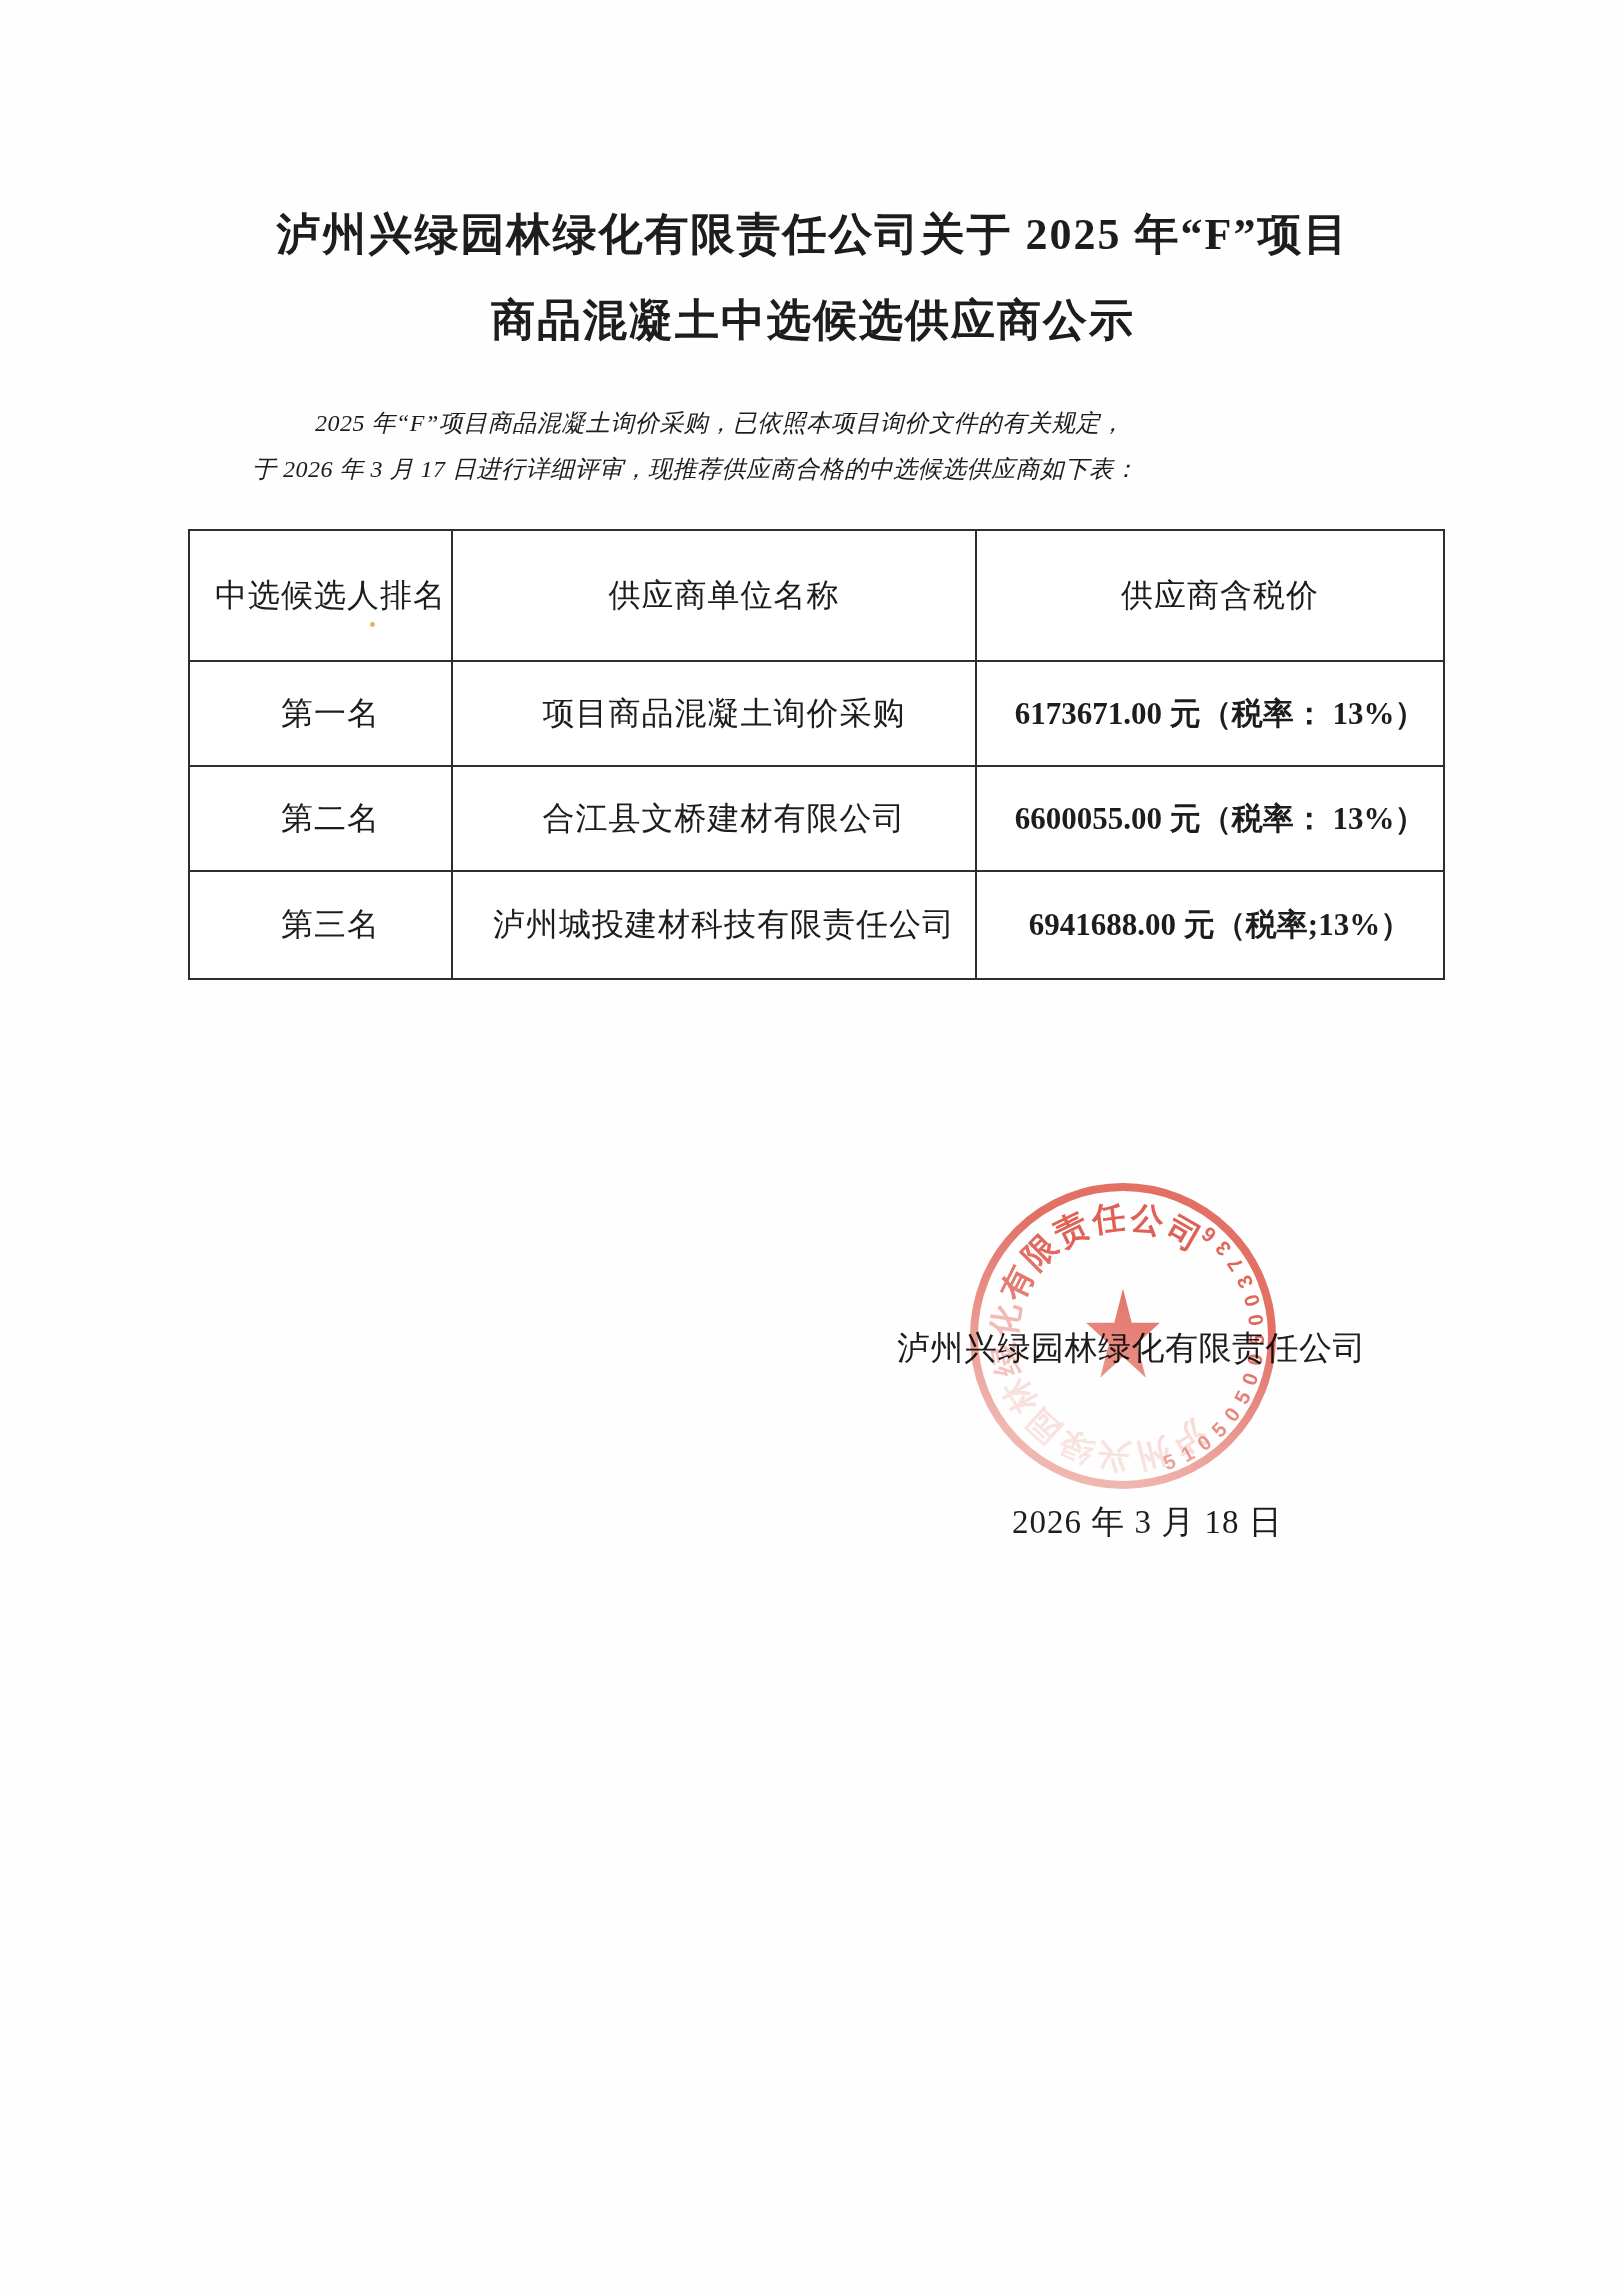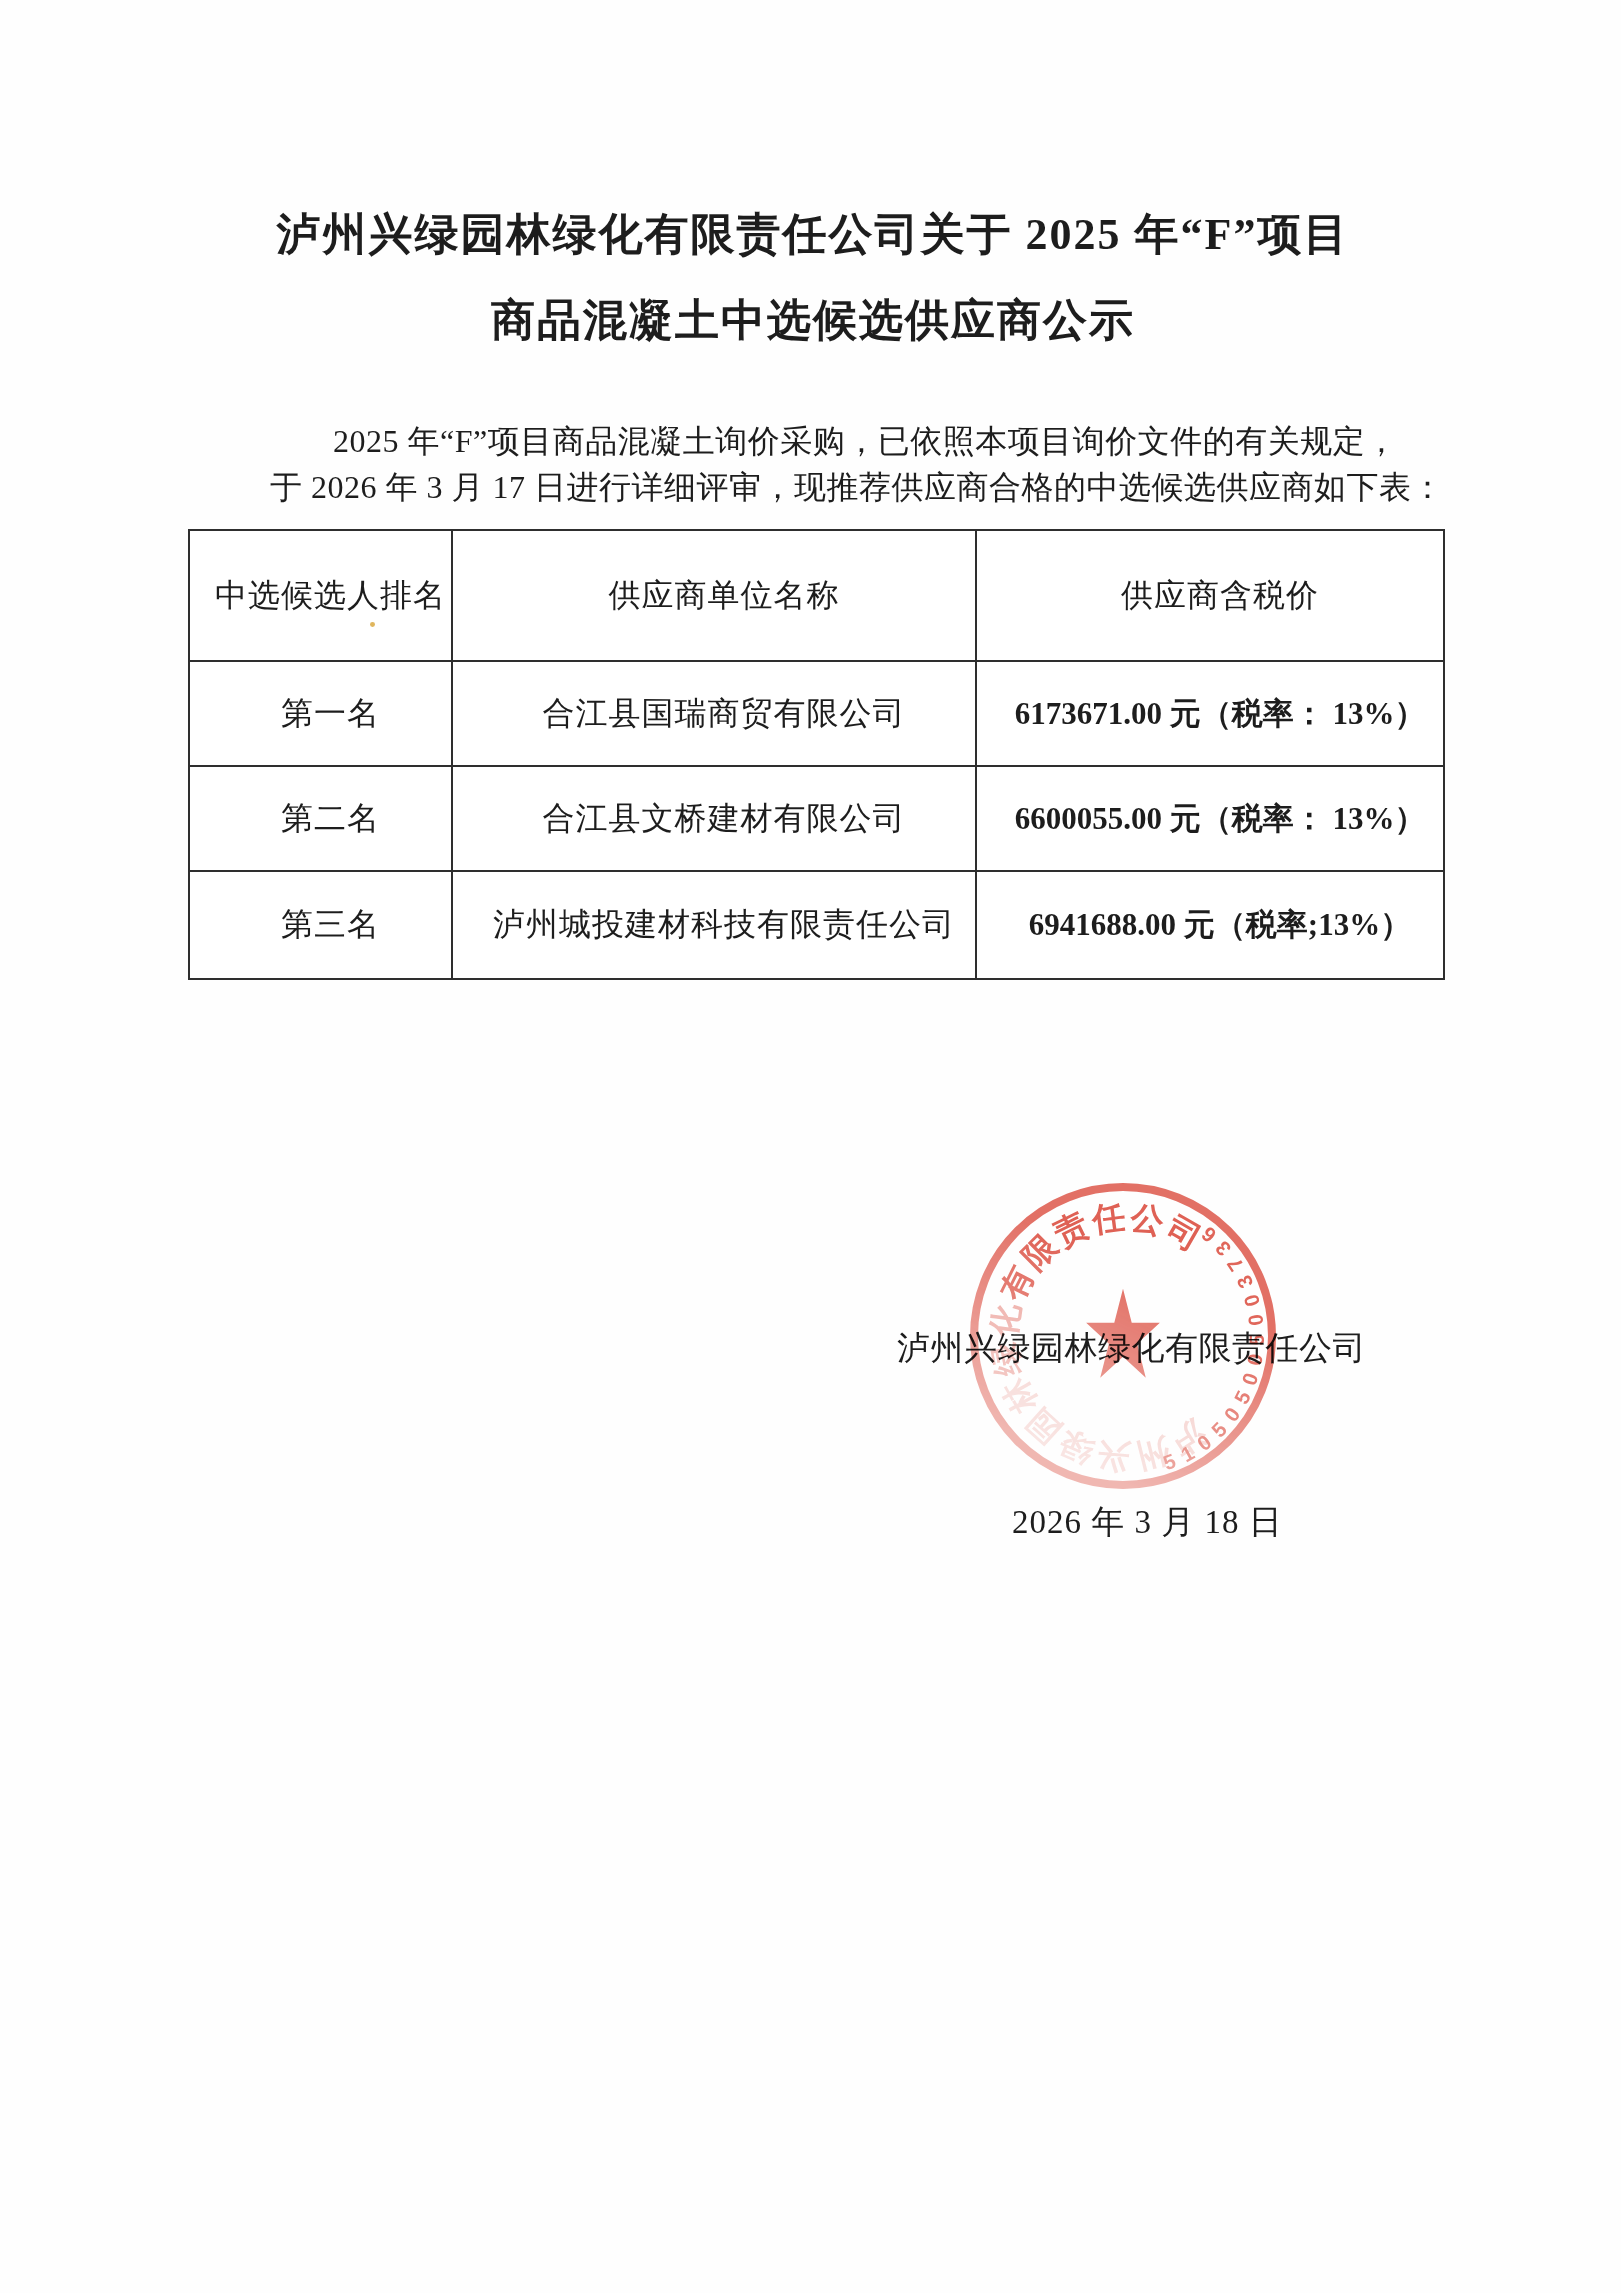--- a/index.html
+++ b/index.html
@@ -5,21 +5,21 @@
   html,body{margin:0;padding:0;background:#ffffff;}
   .page{
     position:relative;width:1621px;height:2294px;background:#fefefe;overflow:hidden;
     font-family:"Liberation Serif","DejaVu Serif",serif;color:#1d1d1d;
   }
   
   .title{position:absolute;left:176px;top:192px;width:1274px;margin:0;
     text-align:center;font-size:44px;font-weight:bold;line-height:86px;letter-spacing:2px;}
   .title-line{display:block;white-space:nowrap;}
   
-  .intro{position:absolute;left:252px;top:400px;margin:18px;font-size:32px;line-height:46px;letter-spacing:0.5px;}
+  .intro{position:absolute;left:252px;top:400px;margin:0;font-size:24px;line-height:46px;letter-spacing:0.5px;font-style:italic;}
   .intro-line1{display:block;text-indent:63px;white-space:nowrap;}
   .intro-line2{display:block;white-space:nowrap;}
   
   .tbl{
     position:absolute;left:188px;top:529px;
     display:grid;
     grid-template-columns:261px 524px 468px;
     grid-template-rows:129px 105px 105px 108px;
     border:2.9px solid #2e2e2e;background:#fff;
   }
@@ -70,21 +70,21 @@
     <span class="intro-line1">2025 年“F”项目商品混凝土询价采购，已依照本项目询价文件的有关规定，</span>
     <span class="intro-line2">于 2026 年 3 月 17 日进行详细评审，现推荐供应商合格的中选候选供应商如下表：</span>
   </p>
 
   <div class="tbl">
     <div class="cell col0 row0">中选候选人排名</div>
     <div class="cell col1 row0">供应商单位名称</div>
     <div class="cell col2 row0">供应商含税价</div>
 
     <div class="cell col0">第一名</div>
-    <div class="cell col1">合江县国瑞商贸有限公司</div>
+    <div class="cell col1">项目商品混凝土询价采购</div>
     <div class="cell col2 price">6173671.00 元（税率： 13%）</div>
 
     <div class="cell col0">第二名</div>
     <div class="cell col1">合江县文桥建材有限公司</div>
     <div class="cell col2 price">6600055.00 元（税率： 13%）</div>
 
     <div class="cell col0">第三名</div>
     <div class="cell col1">泸州城投建材科技有限责任公司</div>
     <div class="cell col2 price">6941688.00 元（税率;13%）</div>
   </div>

